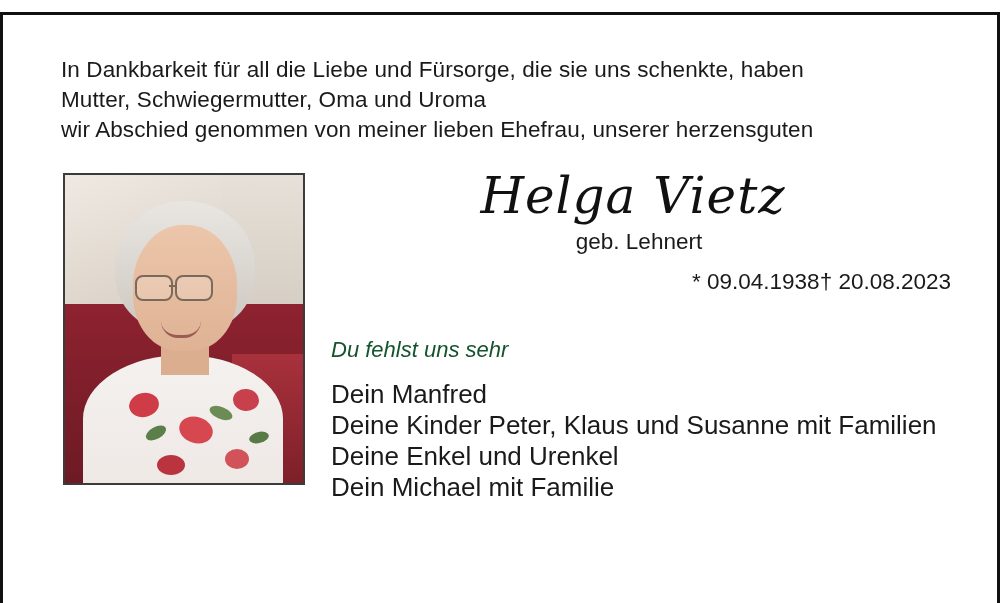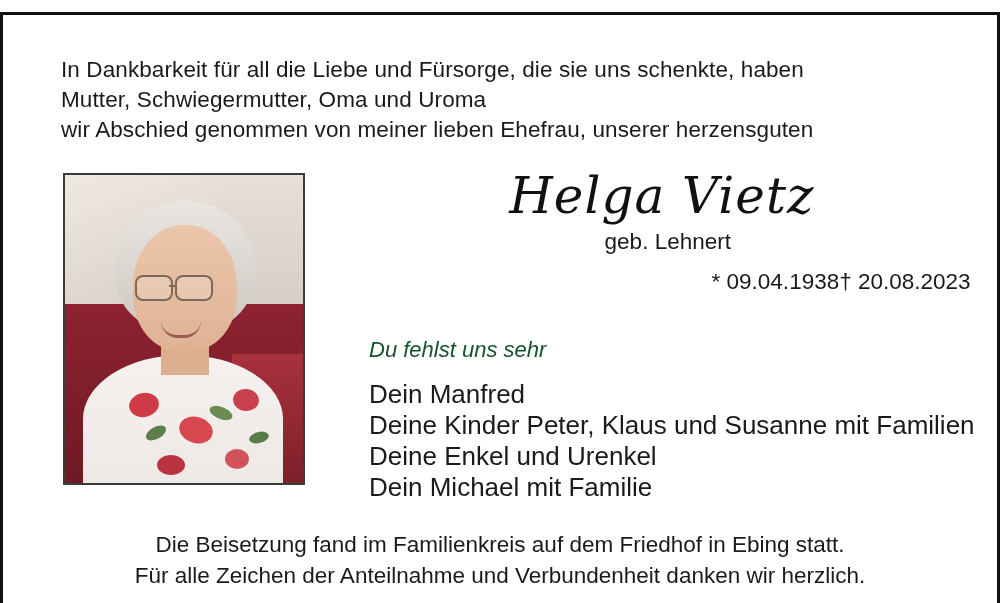--- a/index.html
+++ b/index.html
@@ -109,21 +109,21 @@
   .fl2 { left: 96px; bottom: 40px; width: 34px; height: 26px; background: #d6474f; transform: rotate(16deg); }
   .fl3 { left: 150px; bottom: 72px; width: 26px; height: 22px; background: #c8404c; transform: rotate(5deg); }
   .fl4 { left: 74px; bottom: 8px; width: 28px; height: 20px; background: #b9343f; }
   .fl5 { left: 142px; bottom: 14px; width: 24px; height: 20px; background: #d2525a; }
   .lf1 { left: 62px; bottom: 44px; width: 22px; height: 12px; background: #5c7f4a; transform: rotate(-28deg); }
   .lf2 { left: 126px; bottom: 64px; width: 24px; height: 12px; background: #6b8c54; transform: rotate(22deg); }
   .lf3 { left: 166px; bottom: 40px; width: 20px; height: 11px; background: #587a46; transform: rotate(-14deg); }
 
   .details {
     flex: 1 1 auto;
-    padding-left: 64px;
+    padding-left: 26px;
     position: relative;
   }
   .name {
     font-family: "DejaVu Serif", serif;
     font-style: italic;
     font-weight: 400;
     font-size: 50px;
     letter-spacing: 1px;
     text-align: center;
     color: #111111;
@@ -222,18 +222,14 @@
       <div class="survivors">
         <div>Dein Manfred</div>
         <div>Deine Kinder Peter, Klaus und Susanne mit Familien</div>
         <div>Deine Enkel und Urenkel</div>
         <div>Dein Michael mit Familie</div>
       </div>
     </div>
 
   </div>
 
-  <div class="footer">
-    <div>Die Beisetzung fand im Familienkreis auf dem Friedhof in Ebing statt.</div>
-    <div>Für alle Zeichen der Anteilnahme und Verbundenheit danken wir herzlich.</div>
-  </div>
 
 </div>
 
 </body></html>

